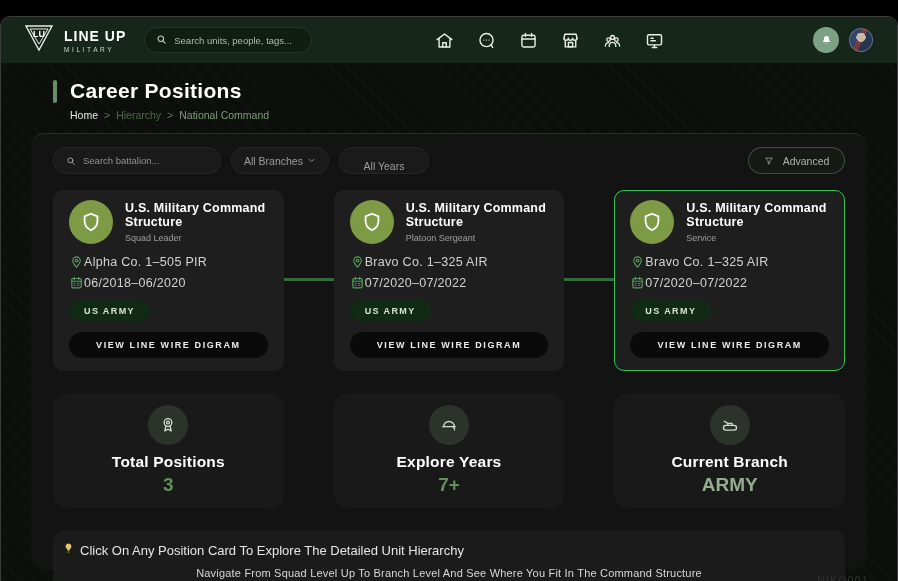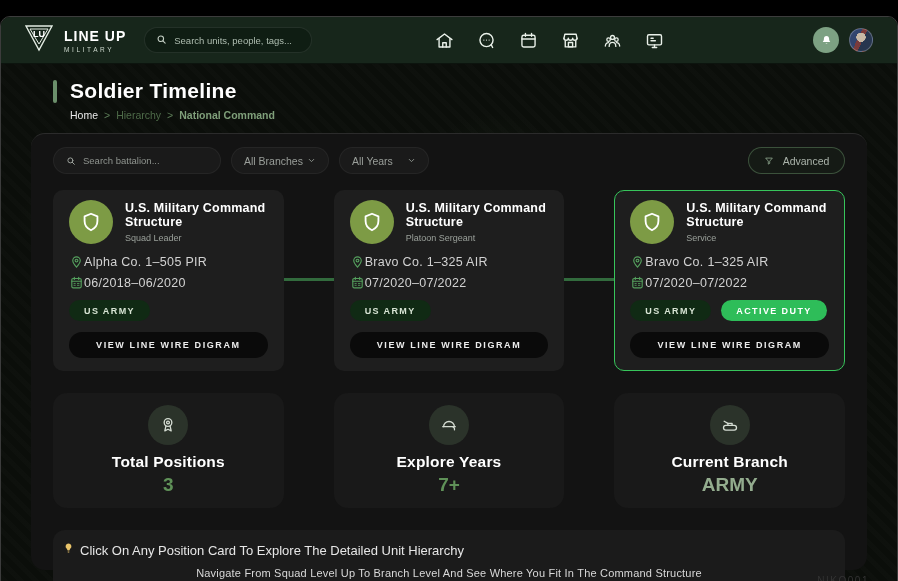--- a/index.html
+++ b/index.html
@@ -47,35 +47,35 @@
 
   
   .titleband{ padding:15px 0 12px 52px; }
   .trow{ display:flex; align-items:center; gap:13px; }
   .tbar{ width:4px; height:23px; background:#6b8f6b; border-radius:2px; }
   .ptitle{ color:#fff; font-size:21px; font-weight:bold; letter-spacing:.3px; }
   .crumbs{ margin:6px 0 0 17px; font-size:10.5px; display:flex; gap:6px; align-items:center; }
   .crumb-home{ color:#e8e8e8; cursor:pointer; }
   .crumb-sep{ color:#5d7d58; }
   .crumb-mid{ color:#4e6b49; cursor:pointer; }
-  .crumb-cur{ color:#7f9f7a;font-weight:bold; }
+  .crumb-cur{ color:#7f9f7a; }
 
   
   .panel{ position:relative; margin:0 30px; height:437px; background:#131313; border-radius:14px;
     border-top:1px solid #2b2b2b; padding:13px 22px 0; }
 
   .filters{ display:flex; align-items:center; gap:10px; height:27px; }
   .fsearch{ display:flex; align-items:center; gap:7px; width:168px; height:27px; border-radius:14px;
     background:#1a1a1a; border:1px solid rgba(255,255,255,.05); padding:0 12px; }
   .fsearch input{ background:transparent; border:none; outline:none; color:#bdbdbd; font-size:9.5px; width:100%;
     font-family:"Liberation Sans", sans-serif; }
   .fsearch input::placeholder{ color:#8f948f; }
   .dropdown{ display:flex; align-items:center; justify-content:space-between; height:27px; border-radius:14px;
     background:#1a1a1a; border:1px solid rgba(255,255,255,.05); padding:12px 12px; color:#9a9f9a; font-size:10.5px; cursor:pointer; }
-  .dd-branches{ width:98px; } .dd-years{ width:90px; }
+  .dd-branches{ width:98px; } .dd-years{ width:90px;flex-direction:column; }
   .advanced{ margin-left:auto; display:flex; align-items:center; justify-content:center; gap:9px; width:97px; height:27px;
     border-radius:14px; background:#151a15; border:1px solid rgba(120,170,120,.38); color:#aab3aa; font-size:10.5px; cursor:pointer; }
 
   
   .cards{ position:relative; display:flex; gap:50px; margin-top:16px; }
   .connector{ position:absolute; left:6px; right:6px; top:88px; height:3px; background:#3e8a4c; opacity:.75; border-radius:2px; }
   .pcard{ position:relative; z-index:1; flex:1; background:#1e1e1e; border-radius:10px; padding:9px 15px 12px; border:1px solid transparent; cursor:pointer; }
   .pcard.selected{ border:1.5px solid #37c55b; }
   .phead{ display:flex; align-items:center; gap:12px; }
   .pcircle{ width:44px; height:44px; min-width:44px; border-radius:50%; background:#7d9b45; display:flex; align-items:center; justify-content:center; }
@@ -193,21 +193,21 @@
           <path d="M10.3 16.5 a1.8 1.8 0 0 0 3.4 0 Z"></path>
         </svg>
       </span>
       <span class="avatar"></span>
     </div>
   </div>
 
   <div class="titleband">
     <div class="trow">
       <span class="tbar"></span>
-      <span class="ptitle">Soldier Timeline</span>
+      <span class="ptitle">Career Positions</span>
     </div>
     <div class="crumbs">
       <span class="crumb-home">Home</span>
       <span class="crumb-sep">&gt;</span>
       <span class="crumb-mid">Hierarchy</span>
       <span class="crumb-sep">&gt;</span>
       <span class="crumb-cur">National Command</span>
     </div>
   </div>
 
@@ -352,21 +352,20 @@
                   <rect x="4.5" y="5.5" width="15" height="15" rx="2"></rect>
                   <path d="M8.5 3.5 v3.5 M15.5 3.5 v3.5 M4.5 10 h15"></path>
                   <path d="M8 13.5 h2 M8 16.5 h2 M13.5 13.5 h2.5 M13.5 16.5 h2.5" stroke-width="1.4"></path>
                 </svg>
             </span>
             <span>07/2020–07/2022</span>
           </div>
         </div>
         <div class="pbadges">
           <span class="badge">US ARMY</span>
-          <span class="badge active">ACTIVE DUTY</span>
         </div>
         <button class="pbtn">VIEW LINE WIRE DIGRAM</button>
       </div>
     </div>
 
     <div class="stats">
       <div class="scard">
         <span class="scircle">
           <svg width="20" height="20" viewBox="0 0 24 24" fill="none" stroke="currentColor" stroke-width="1.6" stroke-linejoin="round">
             <circle cx="12" cy="9" r="4.6"></circle>

